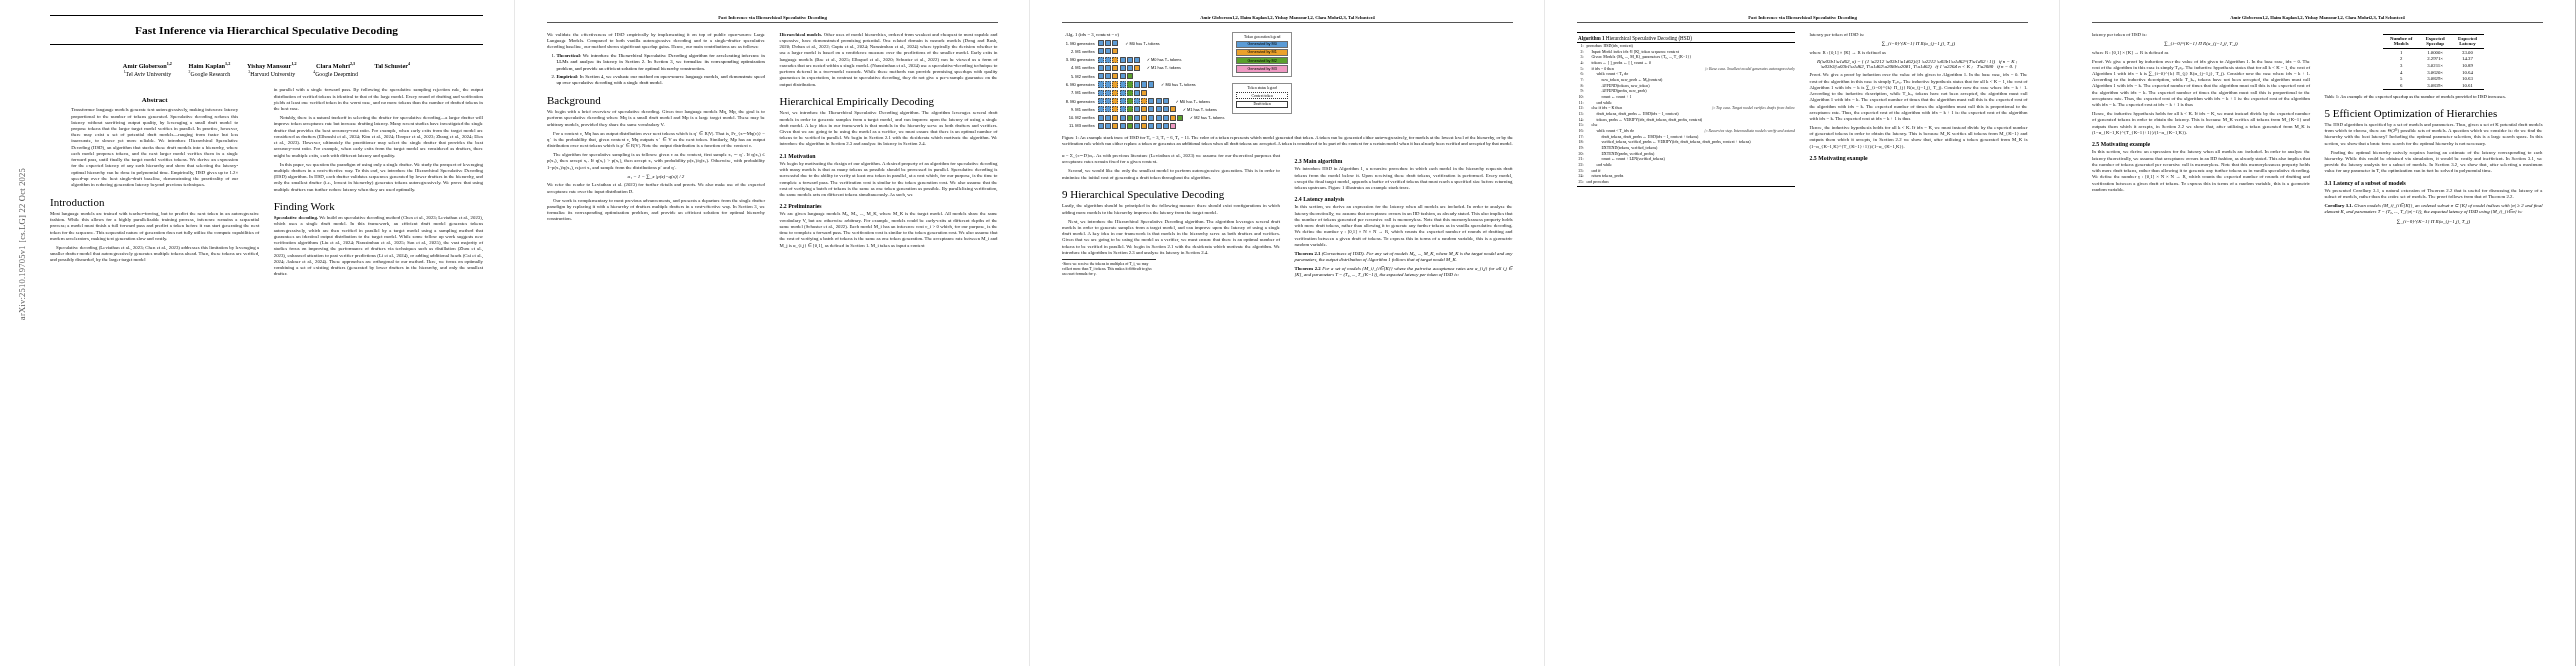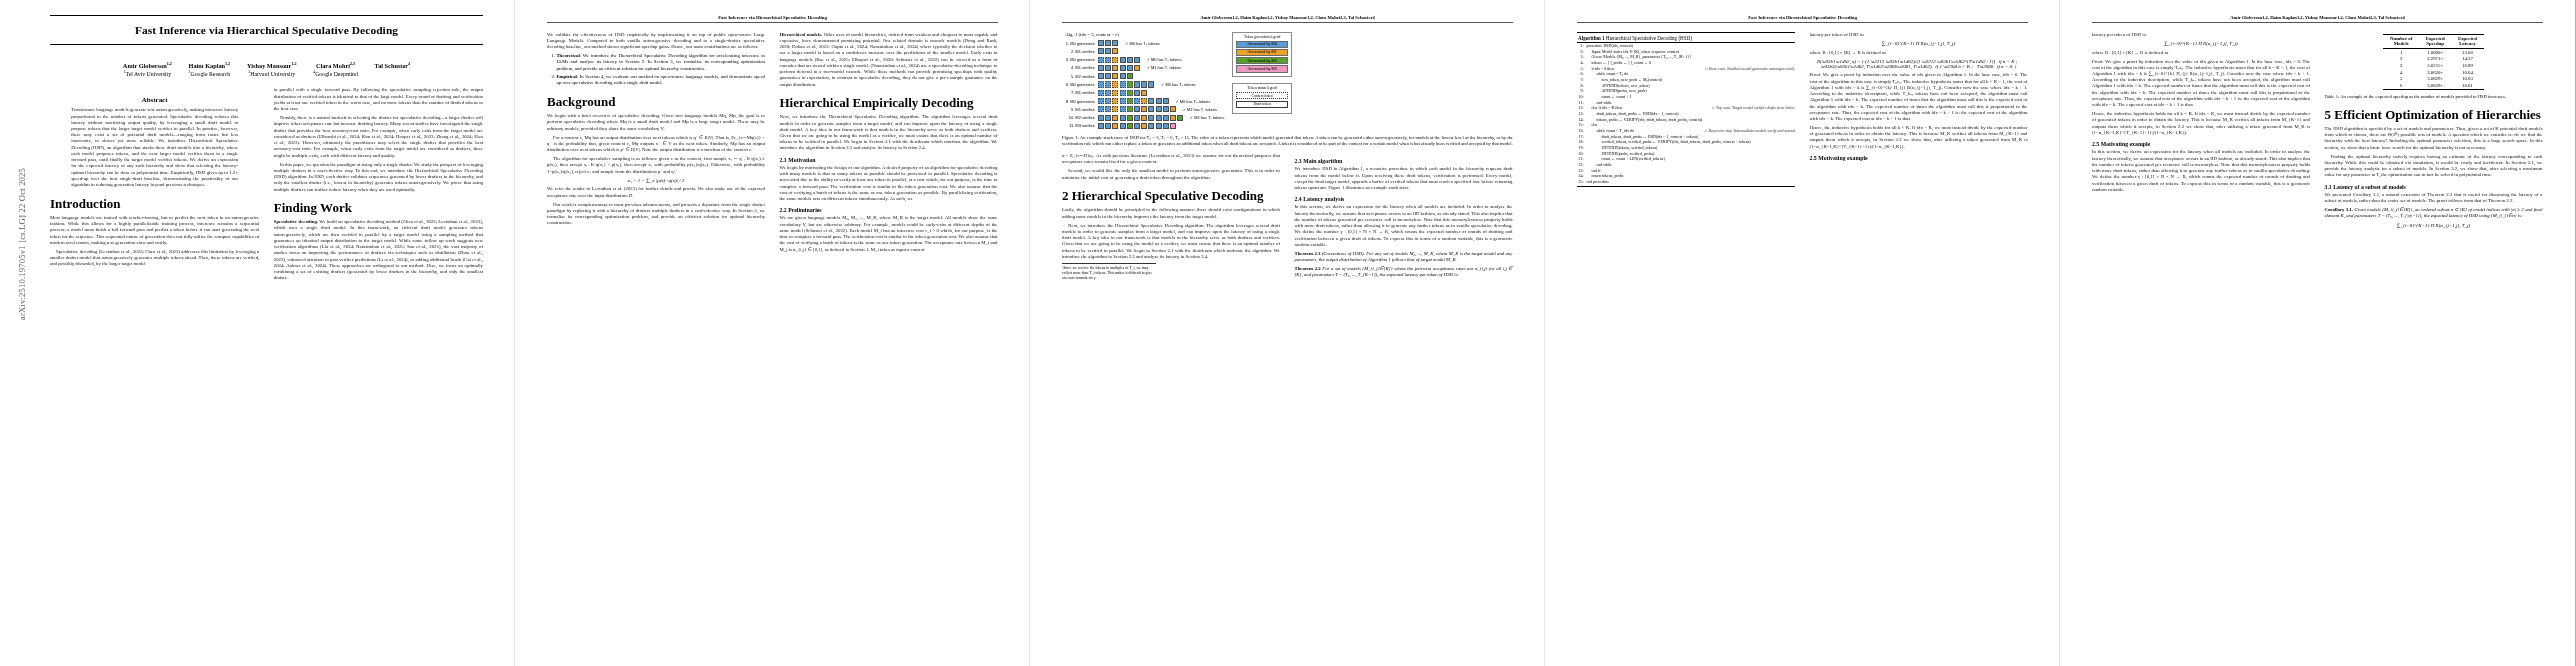--- a/index.html
+++ b/index.html
@@ -47,21 +47,21 @@
   }
   .author { text-align:center; }
   .author .nm { font-weight:bold; font-size: 6.3px; white-space:nowrap;}
   .author .af { font-size: 5.8px; margin-top:1.1px; white-space:nowrap; }
   sup { font-size: .66em; vertical-align: super; }
 
   
   .cols { display:flex; gap: 14.5px; margin-top: 12.2px; }
   .col { width: 218px; }
 
-  h2.sec { font-size: 13px; font-weight:bold; margin: 7.2px 0 3.3px 0; }
+  h2.sec { font-size: 11px; font-weight:normal; margin: 7.2px 0 3.3px 0; }
   h3.sub { font-size: 5.8px; font-weight:bold; margin: 5px 0 2.2px 0; }
 
   .abs-h { text-align:center; font-weight:bold; font-size:6.9px; margin: 9px 0 3.9px 0;}
   .abs { width: 167px; margin: 0 auto; }
 
   p.t {
     font-size: 4.8px; line-height: 1.30; text-align: justify;
     margin: 0 0 2.8px 0; hyphens:auto; color:#111;
   }
   p.t.ind { text-indent: 6.1px; }
@@ -382,21 +382,21 @@
             <div class="srow">Draft token</div>
           </div>
         </div>
       </div>
       <div class="figcap">Figure 1: An example stack trace of HSD for T₀ = 3, T₁ = 6, T₂ = 11. The color of a token represents which model generated that token. A token can be generated either auto-regressively, for models at the lowest level of the hierarchy, or by the verification rule which can either replace a token or generates an additional token when all draft tokens are accepted. A token is considered to be part of the context for a certain model when it has already been verified and accepted by that model.</div>
 
       <div class="cols" style="margin-top:6.7px">
         <div class="col">
           <p class="t">α = Σ_{c∼D}α₁. As with previous literature (Leviathan et al., 2023) we assume for our theoretical purposes that acceptance rates remain fixed for a given context.</p>
           <p class="t ind">Second, we would like the only the smallest model to perform autoregressive generation. This is in order to minimize the initial cost of generating a draft token throughout the algorithm.</p>
-          <h2 class="sec">2  Hierarchical Speculative Decoding</h2>
+          <h2 class="sec">9  Hierarchical Speculative Decoding</h2>
           <p class="t">Lastly, the algorithm should be principled in the following manner: there should exist configurations in which adding more models to the hierarchy improves the latency from the target model.</p>
           <p class="t ind">Next, we introduce the Hierarchical Speculative Decoding algorithm. The algorithm leverages several draft models in order to generate samples from a target model, and can improve upon the latency of using a single draft model. A key idea in our framework is that models in the hierarchy serve as both drafters and verifiers. Given that we are going to be using the model as a verifier, we must ensure that there is an optimal number of tokens to be verified in parallel. We begin in Section 2.1 with the desiderata which motivate the algorithm. We introduce the algorithm in Section 2.3 and analyze its latency in Section 2.4.</p>
           <div class="fnote">¹Since we receive the tokens in multiples of T_i, we may collect more than T_i tokens. This makes it difficult to give an exact formula for γ.</div>
         </div>
         <div class="col">
           <h3 class="sub">2.3  Main algorithm</h3>
           <p class="t">We introduce HSD in Algorithm 1, a recursive procedure in which each model in the hierarchy requests draft tokens from the model below it. Upon receiving these draft tokens, verification is performed. Every model, except the final target model, appends a buffer of verified tokens that must reach a specified size before returning tokens upstream. Figure 1 illustrates an example stack trace.</p>
           <h3 class="sub">2.4  Latency analysis</h3>
           <p class="t">In this section, we derive an expression for the latency when all models are included. In order to analyze the latency theoretically, we assume that acceptance occurs in an IID fashion, as already stated. This also implies that the number of tokens generated per recursive call is memoryless. Note that this memorylessness property holds with more draft tokens, rather than allowing it to generate any further tokens as in vanilla speculative decoding. We define the number γ : [0,1] × N × N → R, which counts the expected number of rounds of drafting and verification between a given draft of tokens. To express this in terms of a random variable, this is a geometric random variable.</p>
           <p class="thm"><span class="nmb">Theorem 2.1</span> <span class="it">(Correctness of HSD). For any set of models M₀, ..., M_K, where M_K is the target model and any parameters, the output distribution of Algorithm 1 follows that of target model M_K.</span></p>

